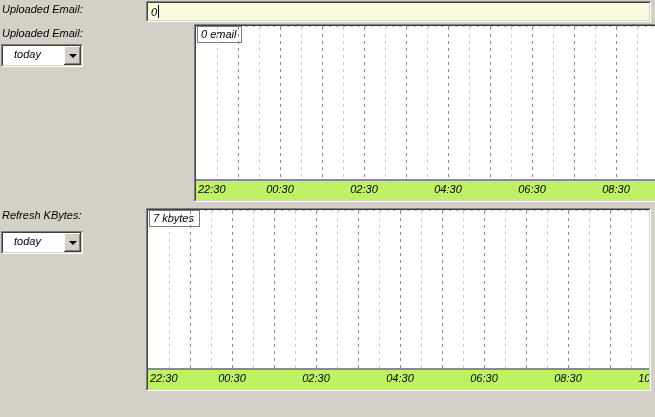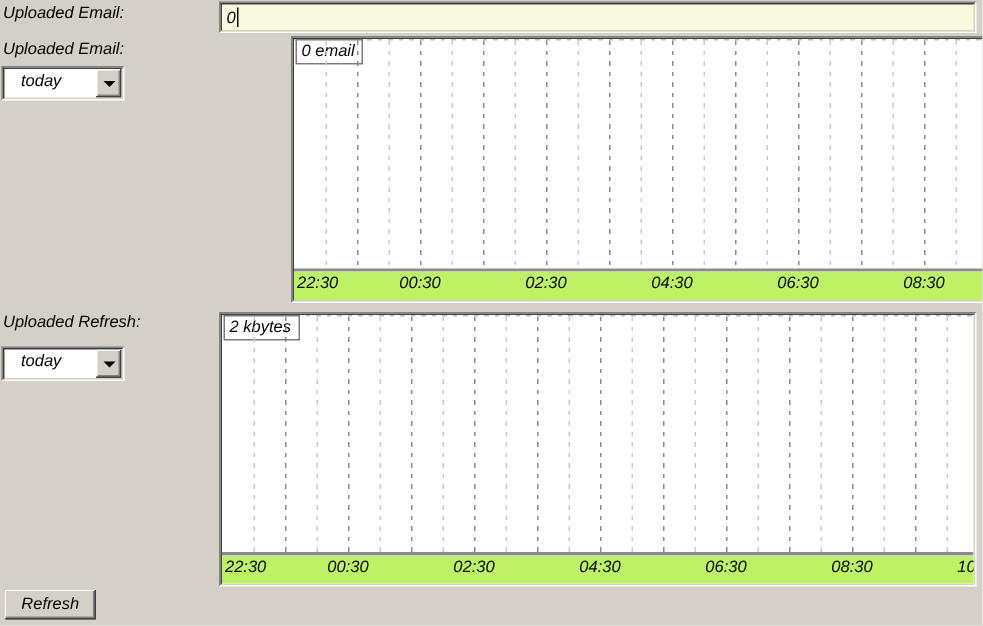--- a/index.html
+++ b/index.html
@@ -78,21 +78,21 @@
 
   <div class="sunken" style="left:1px;top:44px;width:82px;height:23px;">
     <div class="sunken-inner combo-inner">
       <span class="combo-value">today</span>
       <span class="combo-btn raised">
         <span class="arrow-down"></span>
       </span>
     </div>
   </div>
 
-  <div class="static-label" style="left:2px;top:209px;">Uploaded Refresh:</div>
+  <div class="static-label" style="left:2px;top:209px;">Refresh KBytes:</div>
 
   <div class="sunken" style="left:1px;top:231px;width:82px;height:23px;">
     <div class="sunken-inner combo-inner">
       <span class="combo-value">today</span>
       <span class="combo-btn raised">
         <span class="arrow-down"></span>
       </span>
     </div>
   </div>
 
@@ -140,21 +140,21 @@
           <span class="xtick" style="left: 336px; transform: translateX(-50%);">06:30</span>
           <span class="xtick" style="left: 420px; transform: translateX(-50%);">08:30</span>
           <span class="xtick" style="left: 504px; transform: translateX(-50%);">10:30</span>
         </div>
     </div>
   </div>
 
   <div class="sunken" style="left:146px;top:208px;width:505px;height:183px;">
     <div class="sunken-inner chart-inner">
       <div class="plot">
-        <div class="badge">2 kbytes</div>
+        <div class="badge">7 kbytes</div>
       <div class="gridline minor" style="left: 21px;"></div>
           <div class="gridline major" style="left: 42px;"></div>
           <div class="gridline minor" style="left: 63px;"></div>
           <div class="gridline major" style="left: 84px;"></div>
           <div class="gridline minor" style="left: 105px;"></div>
           <div class="gridline major" style="left: 126px;"></div>
           <div class="gridline minor" style="left: 147px;"></div>
           <div class="gridline major" style="left: 168px;"></div>
           <div class="gridline minor" style="left: 189px;"></div>
           <div class="gridline major" style="left: 210px;"></div>
@@ -178,15 +178,14 @@
           <span class="xtick" style="left: 84px; transform: translateX(-50%);">00:30</span>
           <span class="xtick" style="left: 168px; transform: translateX(-50%);">02:30</span>
           <span class="xtick" style="left: 252px; transform: translateX(-50%);">04:30</span>
           <span class="xtick" style="left: 336px; transform: translateX(-50%);">06:30</span>
           <span class="xtick" style="left: 420px; transform: translateX(-50%);">08:30</span>
           <span class="xtick" style="left: 504px; transform: translateX(-50%);">10:30</span>
         </div>
     </div>
   </div>
 
-  <div class="btn raised" style="left:3px;top:393px;width:61px;height:20px;">Refresh</div>
 
 </div>
 
 </body></html>

